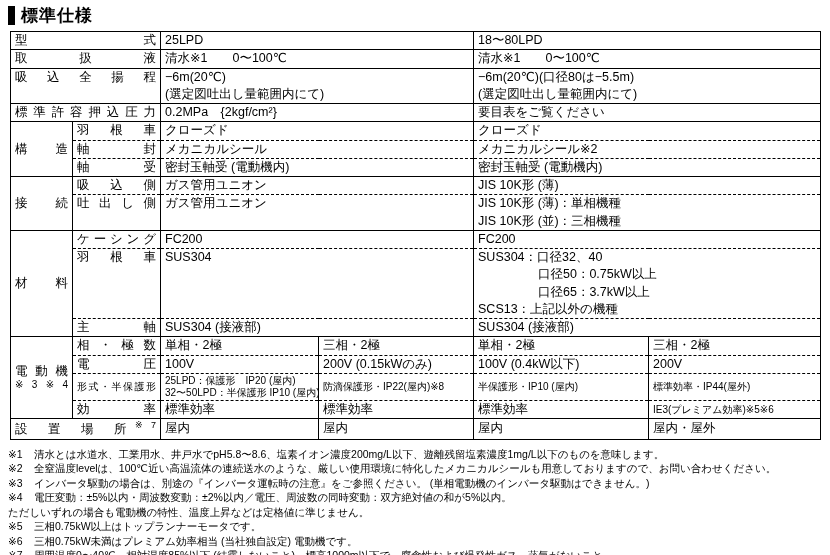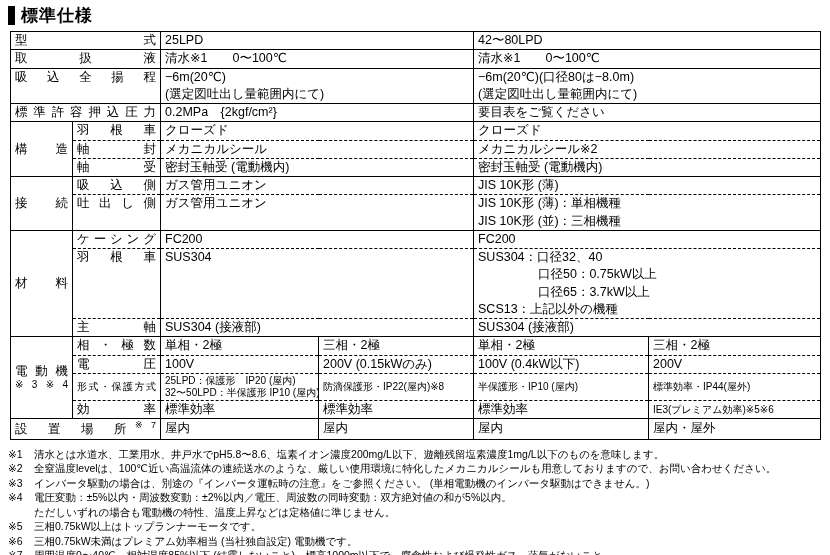--- a/index.html
+++ b/index.html
@@ -42,21 +42,21 @@
   .dashed-t{border-top:1px dashed #000 !important;}
   .dashed-r{border-right:1px dashed #000 !important;}
   .sup{font-size:9px;vertical-align:super;}
   .small{font-size:10px;}
 
   
   .notes{margin:7px 0 0 8px;font-size:10.5px;line-height:1.38;}
   .note{display:flex;}
   .note-mark{width:26px;flex:0 0 26px;}
   .note-body{flex:1;}
-  .note-sub{margin-left:26px;}
+  .note-sub{}
 </style>
 </head>
 <body>
 
 <div class="page">
 
   <div class="title-row">
     <div class="title-bar"></div>
     <div class="title-text">標準仕様</div>
   </div>
@@ -68,33 +68,33 @@
       <col style="width:158px">
         <col style="width:155px">
       <col style="width:175px">
         <col style="width:172px">
     </colgroup>
     <tbody>
 
       <tr>
         <td class="lbl-wide" colspan="2">型　　　式</td>
         <td colspan="2">25LPD</td>
-        <td colspan="2">42〜80LPD</td>
+        <td colspan="2">18〜80LPD</td>
       </tr>
 
       <tr>
         <td class="lbl-wide" colspan="2">取　扱　液</td>
         <td colspan="2">清水※1　　0〜100℃</td>
         <td colspan="2">清水※1　　0〜100℃</td>
       </tr>
 
       <tr>
         <td class="lbl-wide nb" colspan="2">吸 込 全 揚 程</td>
         <td class="nb" colspan="2">−6m(20℃)</td>
-        <td class="nb" colspan="2">−6m(20℃)(口径80は−8.0m)</td>
+        <td class="nb" colspan="2">−6m(20℃)(口径80は−5.5m)</td>
       </tr>
       <tr>
         <td class="lbl-wide nt" colspan="2">&nbsp;</td>
         <td class="nt" colspan="2">(選定図吐出し量範囲内にて)</td>
         <td class="nt" colspan="2">(選定図吐出し量範囲内にて)</td>
       </tr>
 
       <tr>
         <td class="lbl-wide" colspan="2">標準許容押込圧力</td>
         <td colspan="2">0.2MPa　{2kgf/cm²}</td>
@@ -179,21 +179,21 @@
         <td class="dashed-b">三相・2極</td>
       </tr>
       <tr>
         <td class="lbl-b dashed-b dashed-t">電　　　圧</td>
         <td class="dashed-b dashed-t dashed-r">100V</td>
         <td class="dashed-b dashed-t">200V (0.15kWのみ)</td>
         <td class="dashed-b dashed-t dashed-r">100V (0.4kW以下)</td>
         <td class="dashed-b dashed-t">200V</td>
       </tr>
       <tr>
-        <td class="lbl-b dashed-b dashed-t small">形式・保護方式</td>
+        <td class="lbl-b dashed-b dashed-t small">形式・半保護形</td>
         <td class="dashed-b dashed-t dashed-r small">
           <div>25LPD：保護形　IP20 (屋内)</div>
           <div>32〜50LPD：半保護形 IP10 (屋内)</div>
         </td>
         <td class="dashed-b dashed-t small">防滴保護形・IP22(屋内)※8</td>
         <td class="dashed-b dashed-t dashed-r small">半保護形・IP10 (屋内)</td>
         <td class="dashed-b dashed-t small">標準効率・IP44(屋外)</td>
       </tr>
       <tr>
         <td class="lbl-b dashed-t">効　　　率</td>

